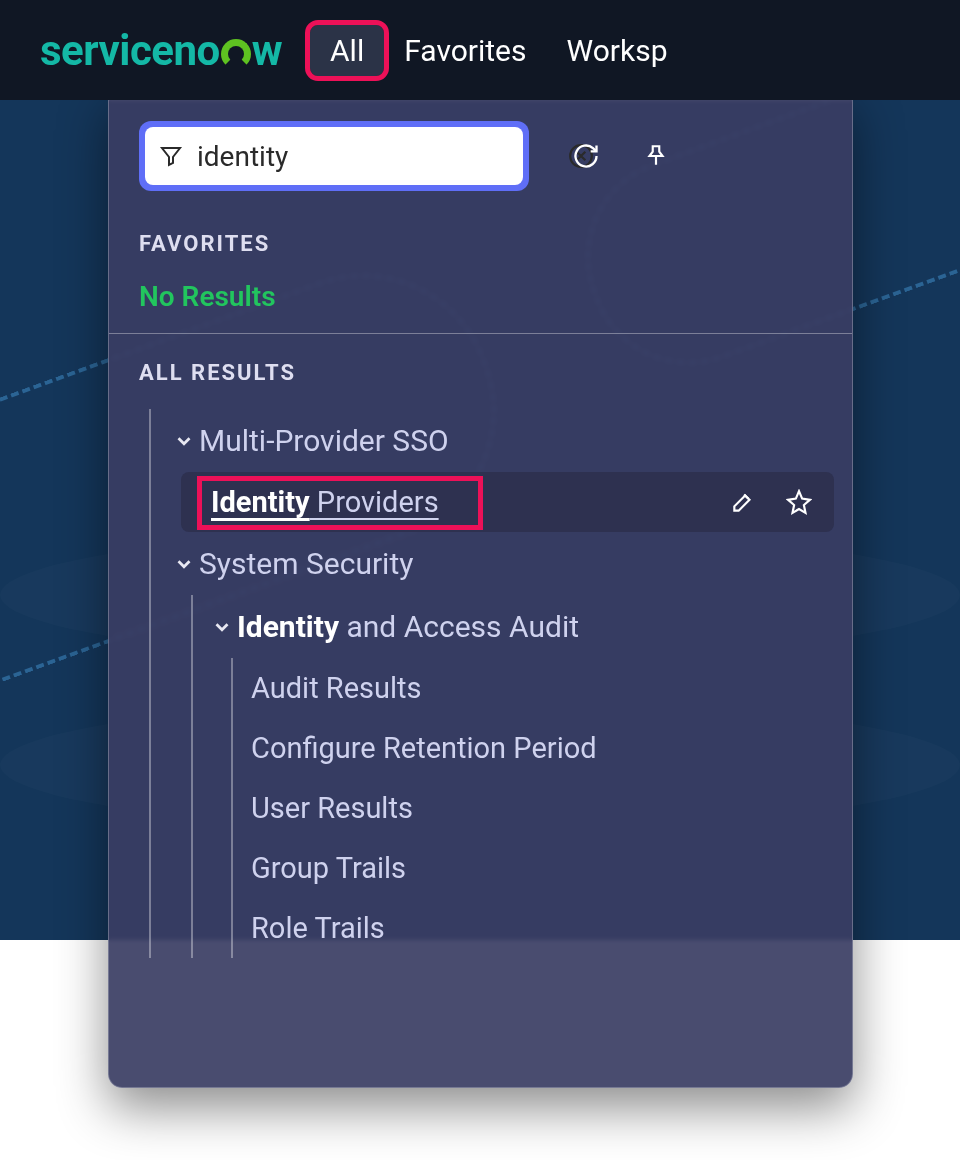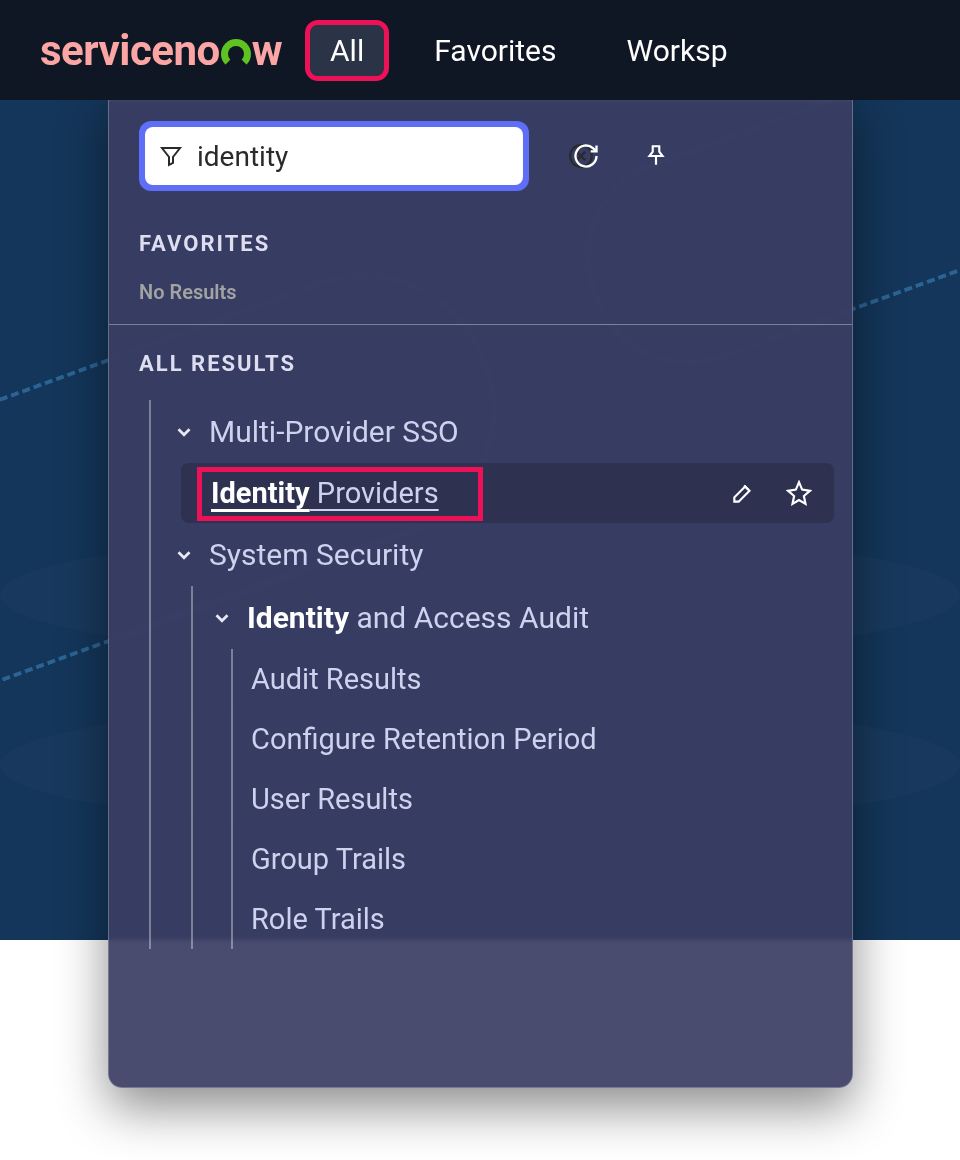--- a/index.html
+++ b/index.html
@@ -10,41 +10,41 @@
     .header {
       background: #101724;
       height: 100px;
       display: flex;
       align-items: center;
       padding: 0 40px;
       position: relative;
       z-index: 10;
     }
     .logo {
-      color: #fca5a5;
+      color: #14b8a6;
       font-size: 42px;
       font-weight: 700;
       letter-spacing: -0.5px;
       margin-right: 28px;
       display: flex;
       align-items: baseline;
     }
     .logo .n-wrap { display: inline-flex; align-items: baseline; }
     .logo .o-green {
       display: inline-block;
       width: 30px;
       height: 30px;
       border: 7px solid #5ec221;
       border-bottom-color: transparent;
       border-radius: 50%;
       margin: 0 1px;
       position: relative;
       top: 4px;
     }
-    .nav-tabs { display: flex; gap: 30px; align-items: flex-end; }
+    .nav-tabs { display: flex; align-items: flex-end; }
     .nav-tab {
       color: #ffffff;
       font-size: 30px;
       font-weight: 400;
       padding: 8px 20px;
       border-radius: 8px;
       cursor: pointer;
       white-space: nowrap;
     }
     .nav-tab.active {
@@ -147,43 +147,43 @@
     .toolbar-icons { display: flex; gap: 36px; margin-left: 12px; }
 
     .section-label {
       font-size: 22px;
       font-weight: 700;
       letter-spacing: 2px;
       color: #dedef0;
       margin-bottom: 24px;
     }
     .no-results {
-      font-size: 20px;
+      font-size: 28px;
       font-weight: 600;
-      color: #a3a3a3;
+      color: #22c55e;
       margin-bottom: 20px;
     }
     .divider {
       border: none;
       border-top: 1px solid rgba(255,255,255,0.35);
       margin: 10px -18px 26px -30px;
     }
 
     .tree { position: relative; padding-left: 4px; }
     .tree-vline {
       position: absolute;
       left: 10px; top: 0; bottom: 0;
       width: 2px;
       background: rgba(255,255,255,0.35);
     }
 
     .tree-node {
       display: flex;
       align-items: center;
-      gap: 14px;
+      gap: 4px;
       font-size: 30px;
       color: #cfd2ee;
       padding: 14px 0 14px 30px;
       cursor: pointer;
       text-align: right;
     }
     .tree-node .chevron {
       width: 22px; height: 22px;
       color: #e8e8f2;
       flex: 0 0 auto;

